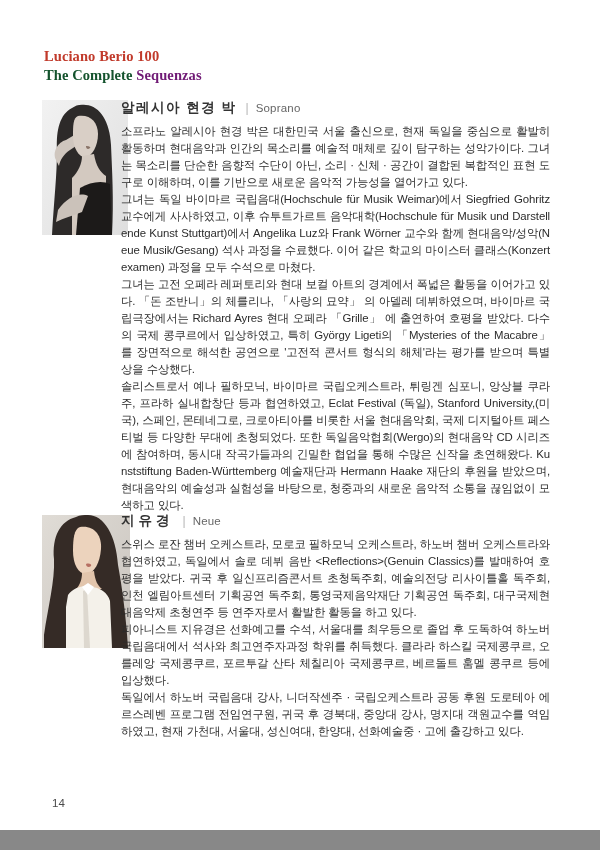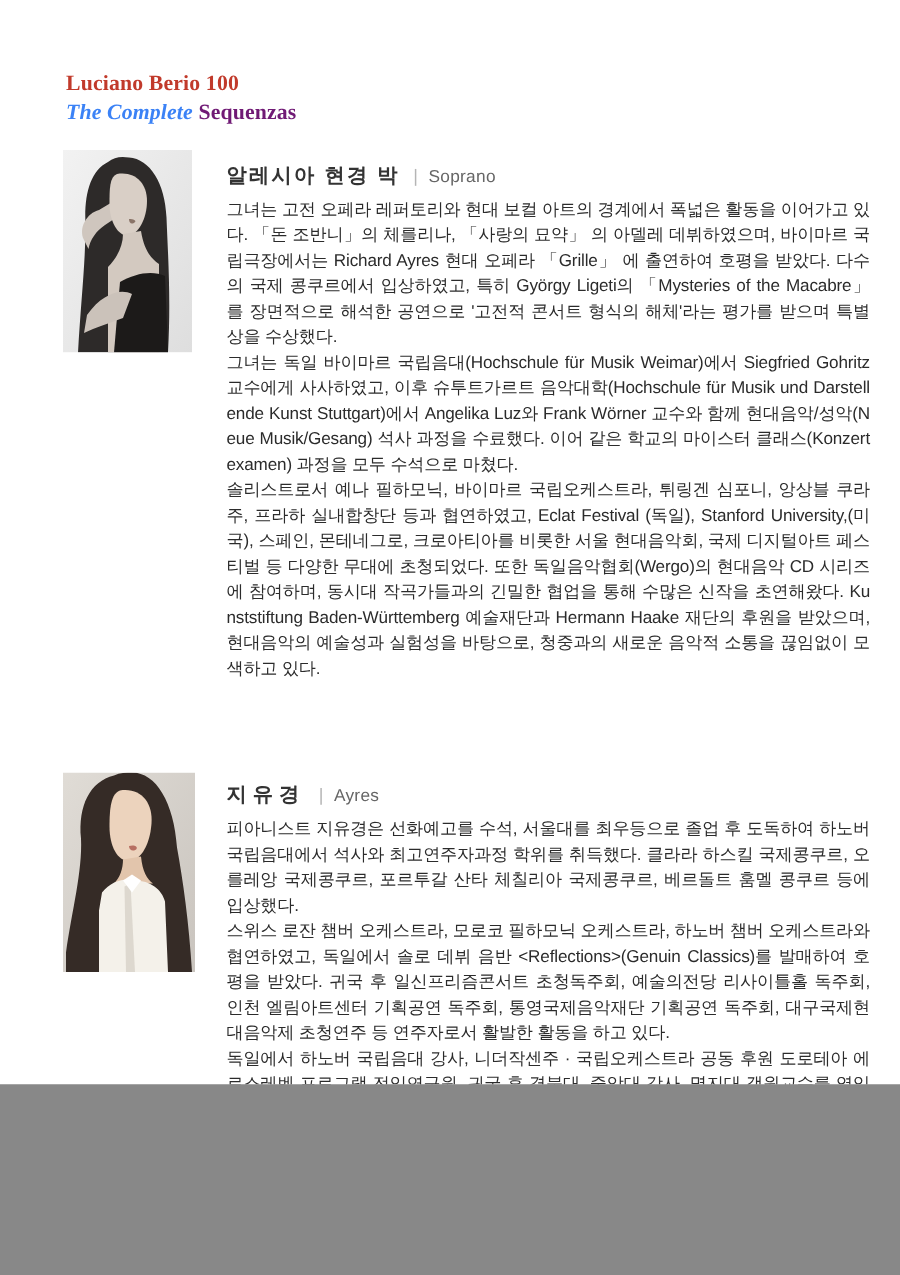--- a/index.html
+++ b/index.html
@@ -3,60 +3,59 @@
 <meta charset="utf-8">
 <style>
   html, body { margin: 0; padding: 0; }
   body {
     background: #888;
     font-family: "Liberation Sans", sans-serif;
   }
   .page {
     position: relative;
     width: 600px;
-    height: 723px;
+    height: 830px;
     margin: 0 auto;
     background: #ffffff;
     overflow: hidden;
   }
 
   
   .header {
     position: absolute;
     left: 44px;
     top: 47px;
     font-family: "Liberation Serif", serif;
     font-weight: bold;
     font-size: 14.5px;
     line-height: 19px;
     letter-spacing: 0.1px;
   }
   .header .hl1 { color: #c13a2b; }
-  .header .hl2-dark { color: #3b82f6; font-style: italic; }
+  .header .hl2-dark { color: #14532d; }
   .header .hl2-light { color: #701a75; }
 
   
   .section { position: absolute; }
   .section-1 { top: 98px; }
   .section-2 { top: 511px; }
 
   .photo {
     position: absolute;
     left: 42px;
     top: 2px;
     overflow: hidden;
   }
   .photo svg { display: block; }
 
   .bio {
     position: absolute;
-    left: 151px;
+    left: 121px;
     top: 0;
     width: 429px;
-    margin-top: 10px;
   }
   .bio-title {
     margin: 0 0 6px 0;
     white-space: nowrap;
   }
   .bio-name {
     font-size: 13.5px;
     font-weight: bold;
     color: #333333;
     letter-spacing: 1.5px;
@@ -127,22 +126,23 @@
         <path d="M38 88 C48 82 60 80 68 84 L70 135 L34 135 Z" fill="#1c1a19"></path>
 
         <path d="M16 110 C26 96 38 92 46 96 L40 112 C30 116 22 118 14 122 Z" fill="#cbc2ba"></path>
       </svg>
     </div>
     <div class="bio">
       <div class="bio-title">
         <span class="bio-name">알레시아 현경 박</span><span class="bio-sep">|</span><span class="bio-role">Soprano</span>
       </div>
       <div class="bio-text">
+        <p>소프라노 알레시아 현경 박은 대한민국 서울 출신으로, 현재 독일을 중심으로 활발히 활동하며 현대음악과 인간의 목소리를 예술적 매체로 깊이 탐구하는 성악가이다. 그녀는 목소리를 단순한 음향적 수단이 아닌, 소리 · 신체 · 공간이 결합된 복합적인 표현 도구로 이해하며, 이를 기반으로 새로운 음악적 가능성을 열어가고 있다.</p>
+        <p>그녀는 독일 바이마르 국립음대(Hochschule für Musik Weimar)에서 Siegfried Gohritz 교수에게 사사하였고, 이후 슈투트가르트 음악대학(Hochschule für Musik und Darstellende Kunst Stuttgart)에서 Angelika Luz와 Frank Wörner 교수와 함께 현대음악/성악(Neue Musik/Gesang) 석사 과정을 수료했다. 이어 같은 학교의 마이스터 클래스(Konzertexamen) 과정을 모두 수석으로 마쳤다.</p>
         <p>그녀는 고전 오페라 레퍼토리와 현대 보컬 아트의 경계에서 폭넓은 활동을 이어가고 있다. 「돈 조반니」의 체를리나, 「사랑의 묘약」 의 아델레 데뷔하였으며, 바이마르 국립극장에서는 Richard Ayres 현대 오페라 「Grille」 에 출연하여 호평을 받았다. 다수의 국제 콩쿠르에서 입상하였고, 특히 György Ligeti의 「Mysteries of the Macabre」 를 장면적으로 해석한 공연으로 '고전적 콘서트 형식의 해체'라는 평가를 받으며 특별상을 수상했다.</p>
-        <p>그녀는 독일 바이마르 국립음대(Hochschule für Musik Weimar)에서 Siegfried Gohritz 교수에게 사사하였고, 이후 슈투트가르트 음악대학(Hochschule für Musik und Darstellende Kunst Stuttgart)에서 Angelika Luz와 Frank Wörner 교수와 함께 현대음악/성악(Neue Musik/Gesang) 석사 과정을 수료했다. 이어 같은 학교의 마이스터 클래스(Konzertexamen) 과정을 모두 수석으로 마쳤다.</p>
         <p>솔리스트로서 예나 필하모닉, 바이마르 국립오케스트라, 튀링겐 심포니, 앙상블 쿠라주, 프라하 실내합창단 등과 협연하였고, Eclat Festival (독일), Stanford University,(미국), 스페인, 몬테네그로, 크로아티아를 비롯한 서울 현대음악회, 국제 디지털아트 페스티벌 등 다양한 무대에 초청되었다. 또한 독일음악협회(Wergo)의 현대음악 CD 시리즈에 참여하며, 동시대 작곡가들과의 긴밀한 협업을 통해 수많은 신작을 초연해왔다. Kunststiftung Baden-Württemberg 예술재단과 Hermann Haake 재단의 후원을 받았으며, 현대음악의 예술성과 실험성을 바탕으로, 청중과의 새로운 음악적 소통을 끊임없이 모색하고 있다.</p>
       </div>
     </div>
   </div>
 
   <div class="section section-2" style="left:0; width:600px;">
     <div class="photo" style="width:88px; height:133px; top:4px;">
       <svg width="88" height="133" viewBox="0 0 88 133" xmlns="http://www.w3.org/2000/svg">
         <rect width="88" height="133" fill="#d8d4cf"></rect>
         <rect width="88" height="133" fill="url(#g2)"></rect>
@@ -162,25 +162,25 @@
         <path d="M40 58 L52 56 C53 66 56 71 60 74 L34 74 C38 70 40 64 40 58 Z" fill="#e2c5ac"></path>
 
         <path d="M26 80 C32 72 42 70 48 72 C58 72 66 78 68 86 L70 133 L24 133 L24 92 Z" fill="#f4f1ea"></path>
         <path d="M45 74 L48 133 L42 133 L41 76 Z" fill="#ddd8cf"></path>
 
         <path d="M40 72 L46 80 L52 72 L46 68 Z" fill="#ffffff"></path>
       </svg>
     </div>
     <div class="bio">
       <div class="bio-title">
-        <span class="bio-name">지유경</span><span class="bio-sep">|</span><span class="bio-role">Ayres</span>
+        <span class="bio-name">지유경</span><span class="bio-sep">|</span><span class="bio-role">Neue</span>
       </div>
       <div class="bio-text">
+        <p>스위스 로잔 챔버 오케스트라, 모로코 필하모닉 오케스트라, 하노버 챔버 오케스트라와 협연하였고, 독일에서 솔로 데뷔 음반 &lt;Reflections&gt;(Genuin Classics)를 발매하여 호평을 받았다. 귀국 후 일신프리즘콘서트 초청독주회, 예술의전당 리사이틀홀 독주회, 인천 엘림아트센터 기획공연 독주회, 통영국제음악재단 기획공연 독주회, 대구국제현대음악제 초청연주 등 연주자로서 활발한 활동을 하고 있다.</p>
         <p>피아니스트 지유경은 선화예고를 수석, 서울대를 최우등으로 졸업 후 도독하여 하노버 국립음대에서 석사와 최고연주자과정 학위를 취득했다. 클라라 하스킬 국제콩쿠르, 오를레앙 국제콩쿠르, 포르투갈 산타 체칠리아 국제콩쿠르, 베르돌트 훔멜 콩쿠르 등에 입상했다.</p>
-        <p>스위스 로잔 챔버 오케스트라, 모로코 필하모닉 오케스트라, 하노버 챔버 오케스트라와 협연하였고, 독일에서 솔로 데뷔 음반 &lt;Reflections&gt;(Genuin Classics)를 발매하여 호평을 받았다. 귀국 후 일신프리즘콘서트 초청독주회, 예술의전당 리사이틀홀 독주회, 인천 엘림아트센터 기획공연 독주회, 통영국제음악재단 기획공연 독주회, 대구국제현대음악제 초청연주 등 연주자로서 활발한 활동을 하고 있다.</p>
         <p>독일에서 하노버 국립음대 강사, 니더작센주 · 국립오케스트라 공동 후원 도로테아 에르스레벤 프로그램 전임연구원, 귀국 후 경북대, 중앙대 강사, 명지대 객원교수를 역임하였고, 현재 가천대, 서울대, 성신여대, 한양대, 선화예술중 · 고에 출강하고 있다.</p>
       </div>
     </div>
   </div>
 
   <div class="page-number">14</div>
 
 </div>
 
 </body></html>

